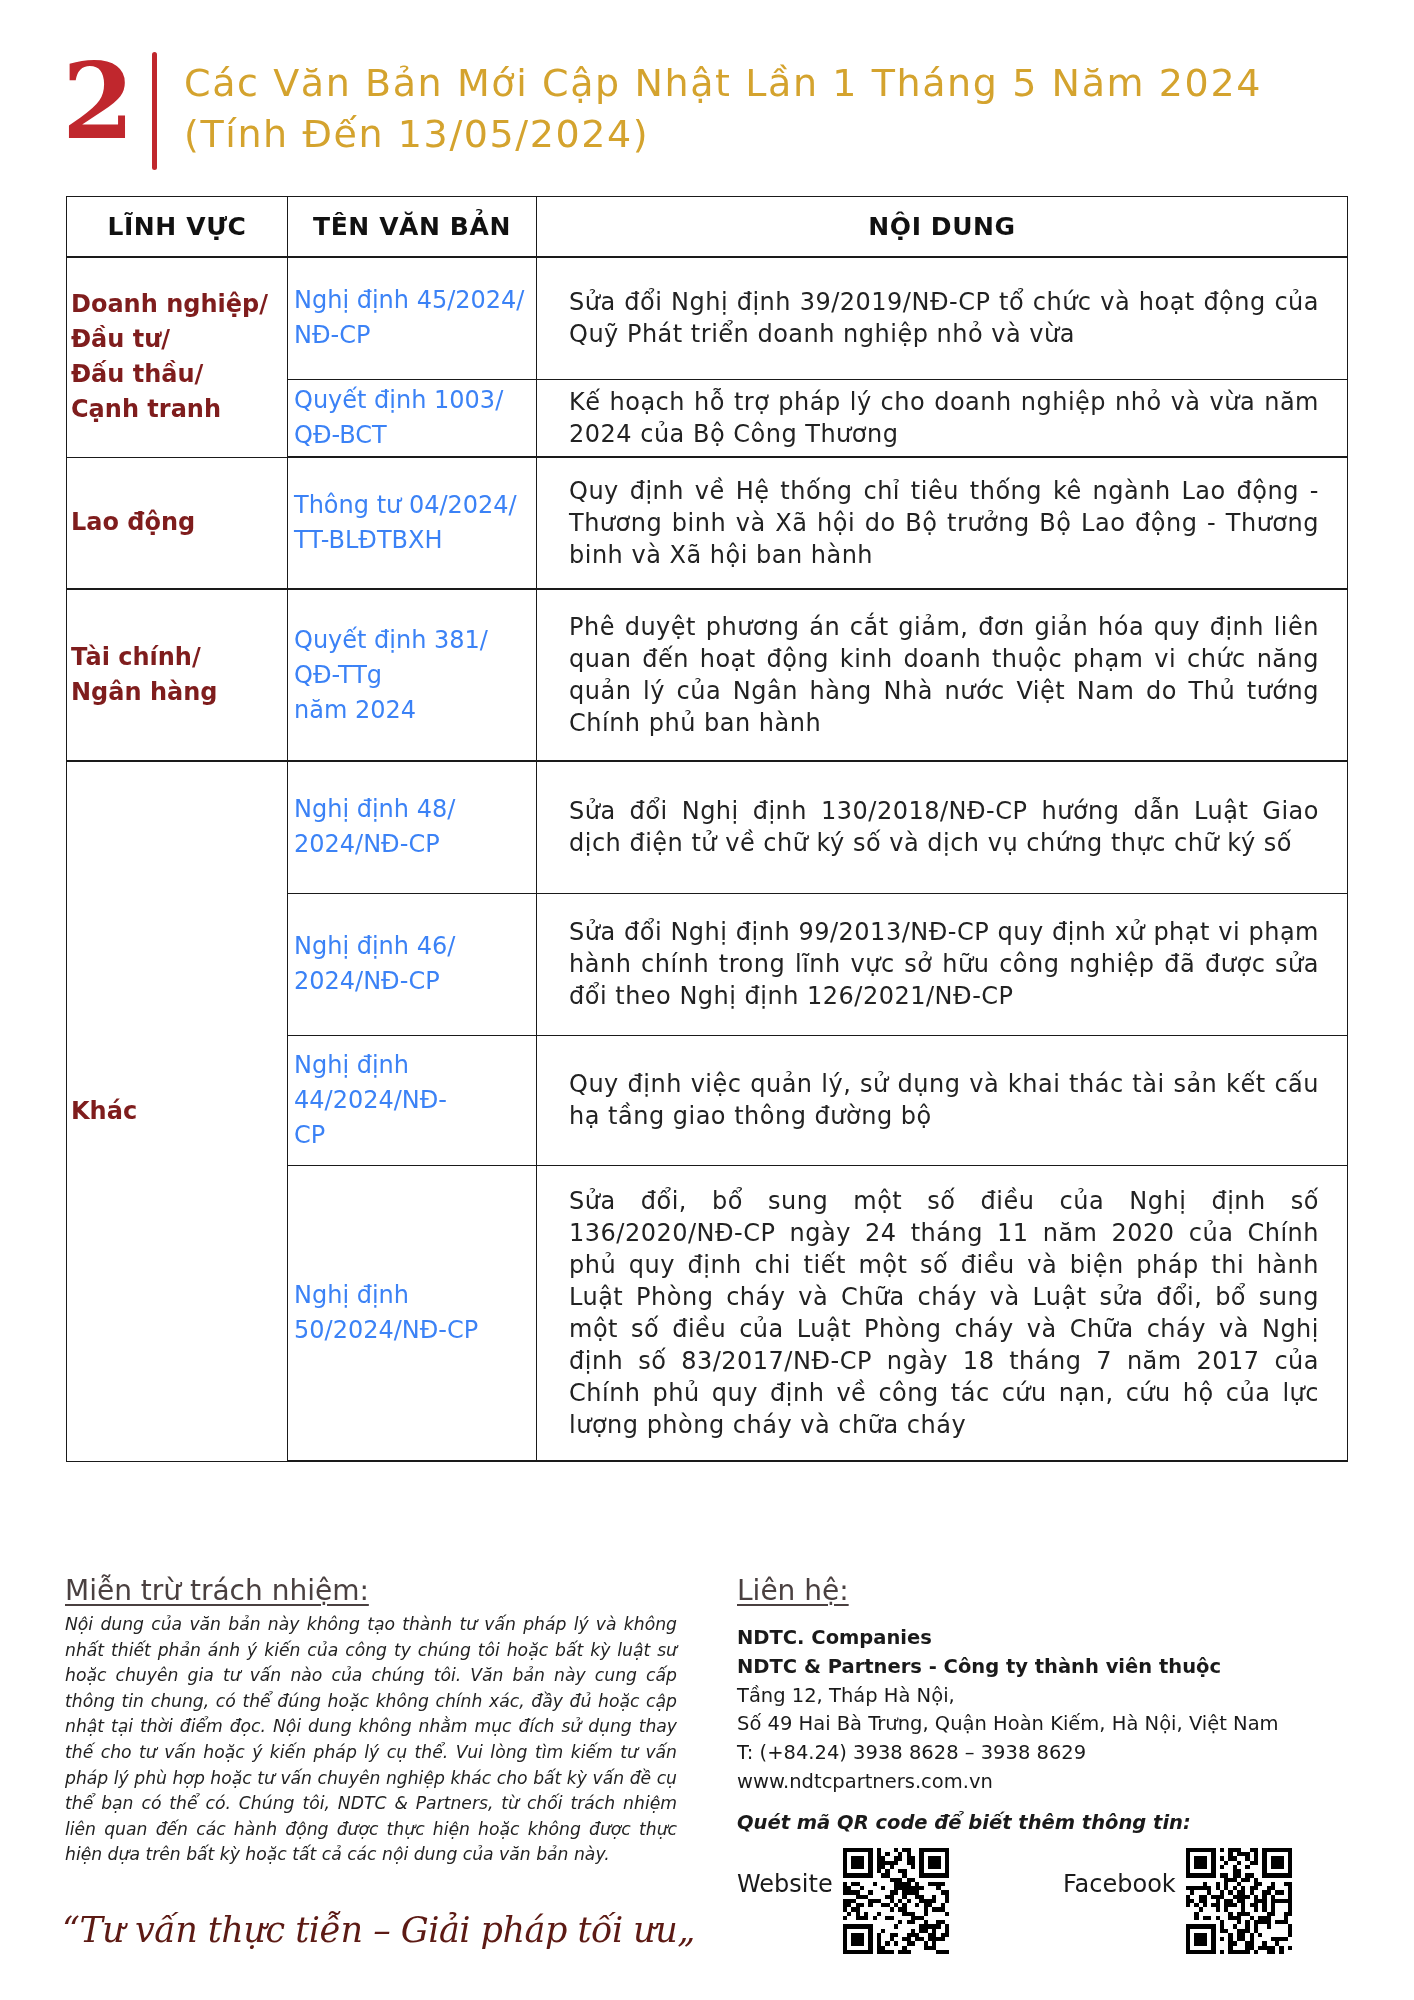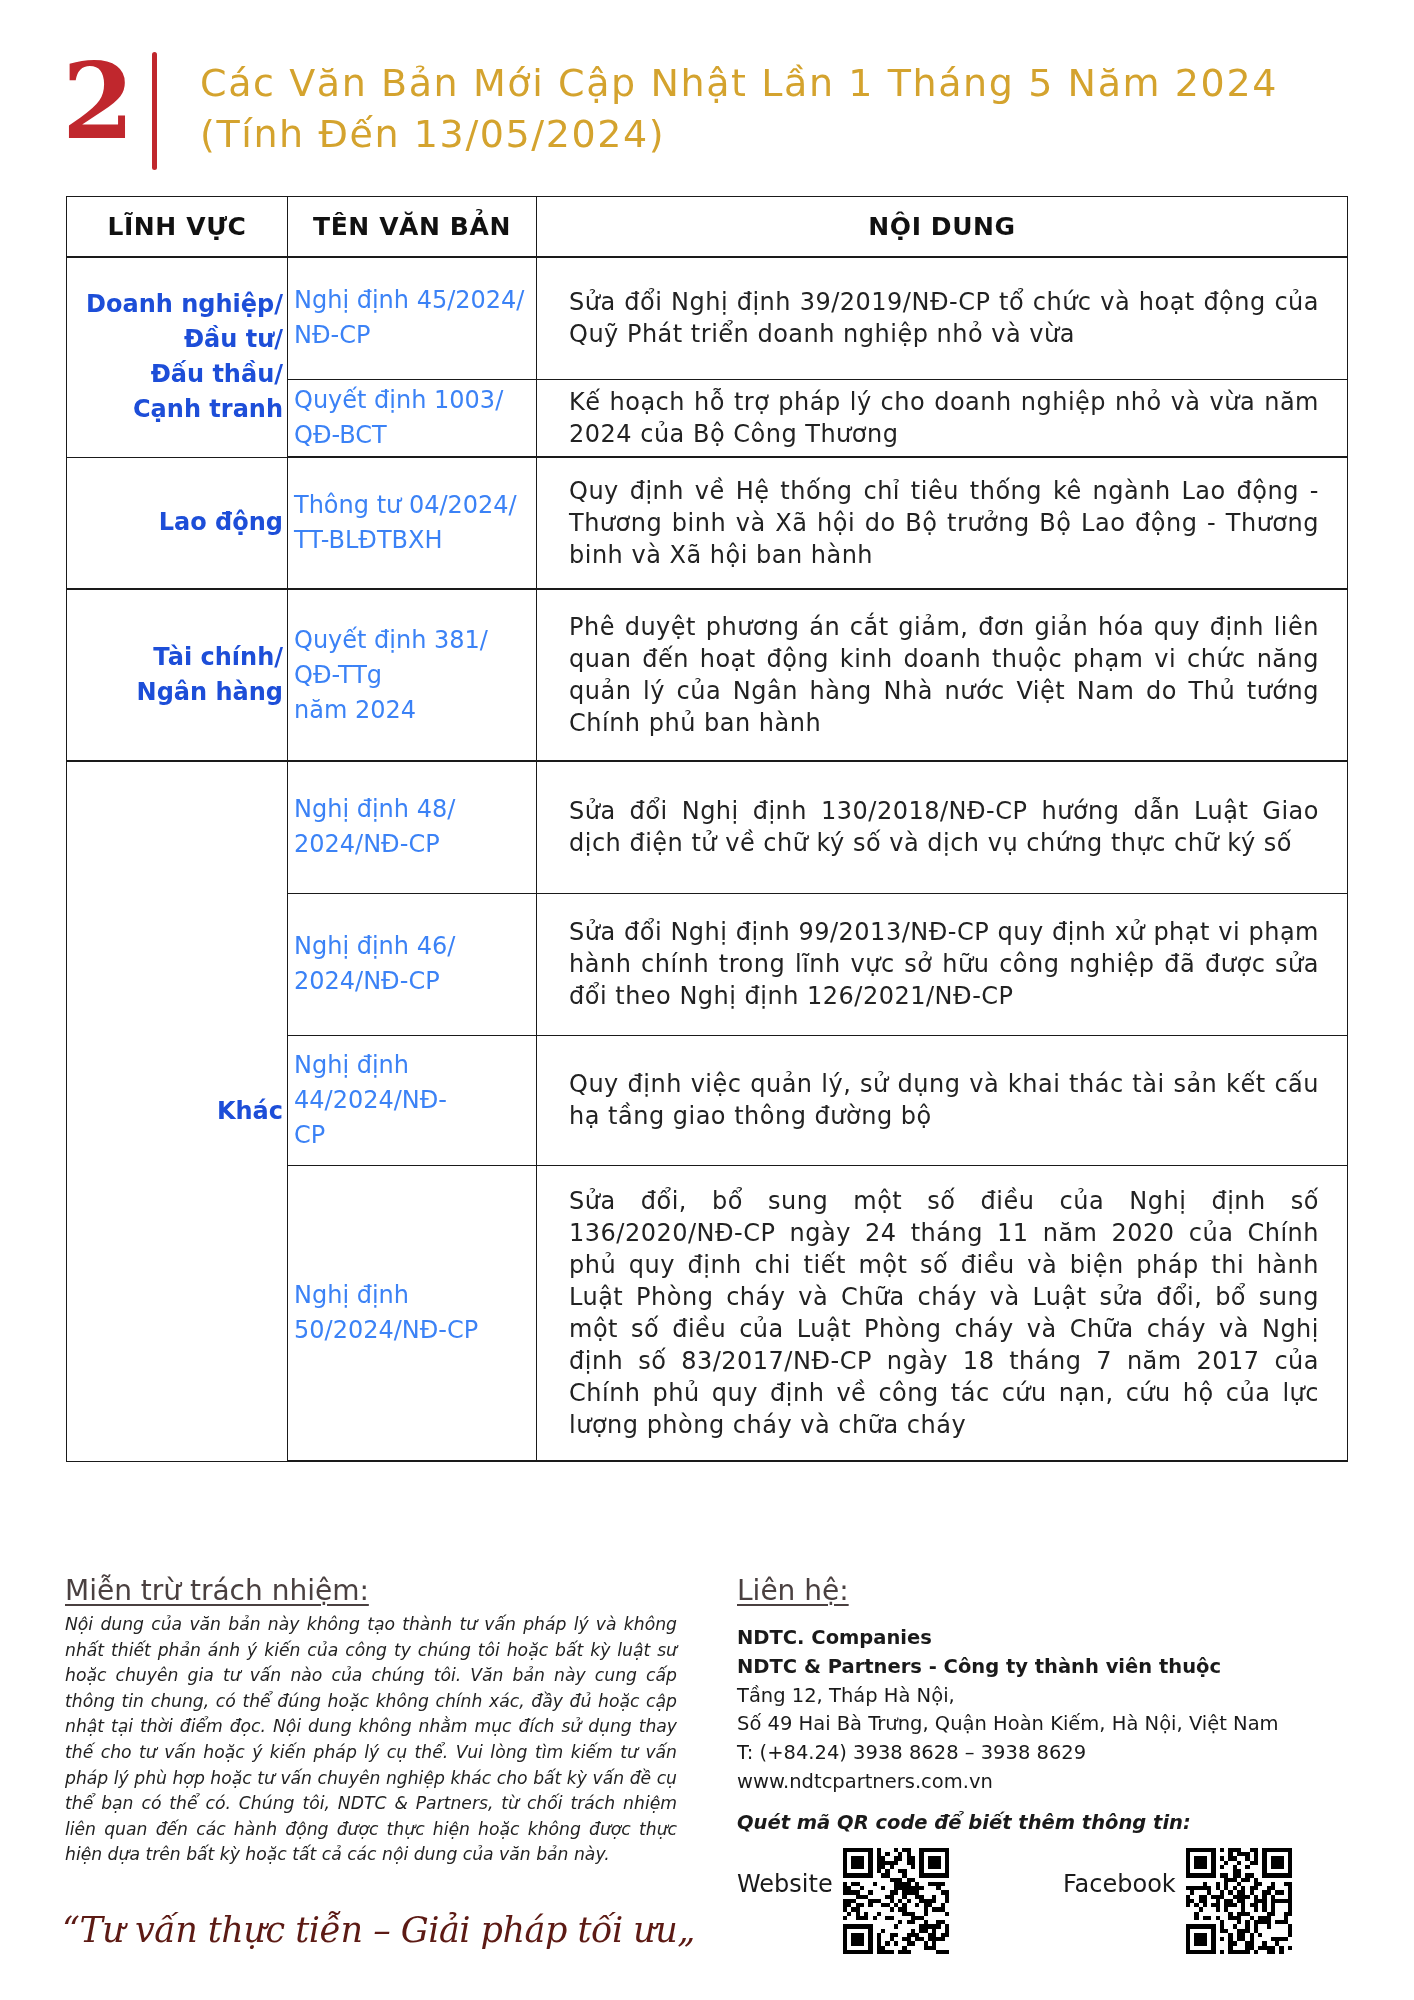--- a/index.html
+++ b/index.html
@@ -5,33 +5,33 @@
     html, body { margin: 0; padding: 0; background: #ffffff; }
     body { width: 1414px; height: 2000px; position: relative; overflow: hidden;
       font-family: "DejaVu Sans", sans-serif; color: #1a1a1a; }
 
     
     .sec-num { position: absolute; left: 62px; top: 52px; width: 68px; height: 100px;
       font-family: "DejaVu Serif", serif; font-weight: bold; font-size: 104px; line-height: 100px;
       color: #C0272D; text-align: center; letter-spacing: -2px; }
     .sec-bar { position: absolute; left: 152px; top: 52px; width: 5px; height: 118px;
       background: #C0272D; border-radius: 3px; }
-    .sec-title { position: absolute; left: 200px; top: 58px; width: 1170px;
+    .sec-title { position: absolute; left: 184px; top: 58px; width: 1170px;
       font-family: "DejaVu Sans", sans-serif; font-size: 38px; line-height: 51px;
       color: #D4A32E; letter-spacing: 1.6px; font-weight: normal; }
     .sec-title div { white-space: nowrap; }
 
     
     .tbl { position: absolute; left: 66px; top: 196px; width: 1281px; }
     table { border-collapse: collapse; width: 1281px; table-layout: fixed; }
     th, td { border: 1.5px solid #1a1a1a; padding: 0; vertical-align: middle; }
     col.c1 { width: 221px; } col.c2 { width: 249px; } col.c3 { width: 811px; }
     th { height: 59px; font-size: 25px; font-weight: bold; text-align: center; color: #111;
       letter-spacing: 0.6px; border-bottom-width: 2.5px; }
-    td.field { text-align: right; font-weight: bold; font-size: 24px; line-height: 35px; color: #1d4ed8; padding: 0 4px; }
+    td.field { text-align: left; font-weight: bold; font-size: 24px; line-height: 35px; color: #7f1d1d; padding: 0 4px; }
     td.doc { text-align: left; font-size: 24px; line-height: 35px; color: #3b82f6; padding: 0 6px; }
     td.content { font-size: 24px; line-height: 32px; color: #222; text-align: justify;
       padding: 0 28px 0 32px; letter-spacing: 0.5px; }
     tr.group-end td { border-bottom-width: 2.5px; }
 
     
     .disc { position: absolute; left: 65px; top: 1572px; width: 612px; }
     .disc-title { font-size: 28px; line-height: 38px; color: #4a4040; text-decoration: underline;
       text-underline-offset: 4px; text-decoration-thickness: 1.5px; }
     .disc-body { margin-top: 2px; font-size: 17.2px; line-height: 25.6px; font-style: italic; color: #222;

